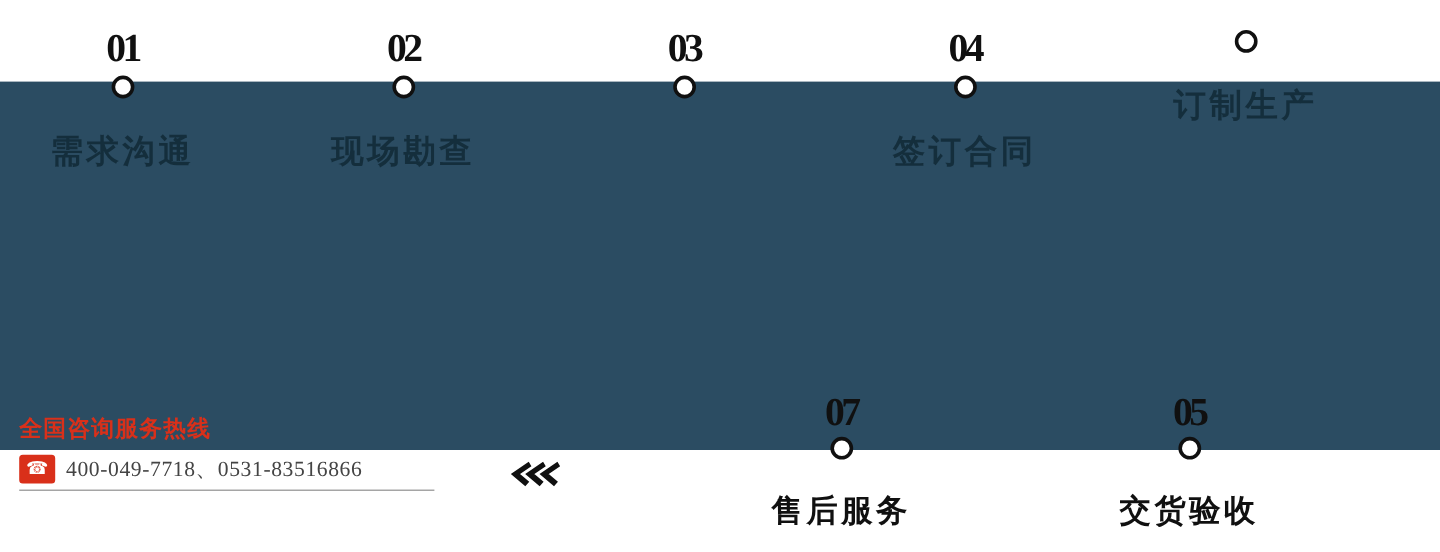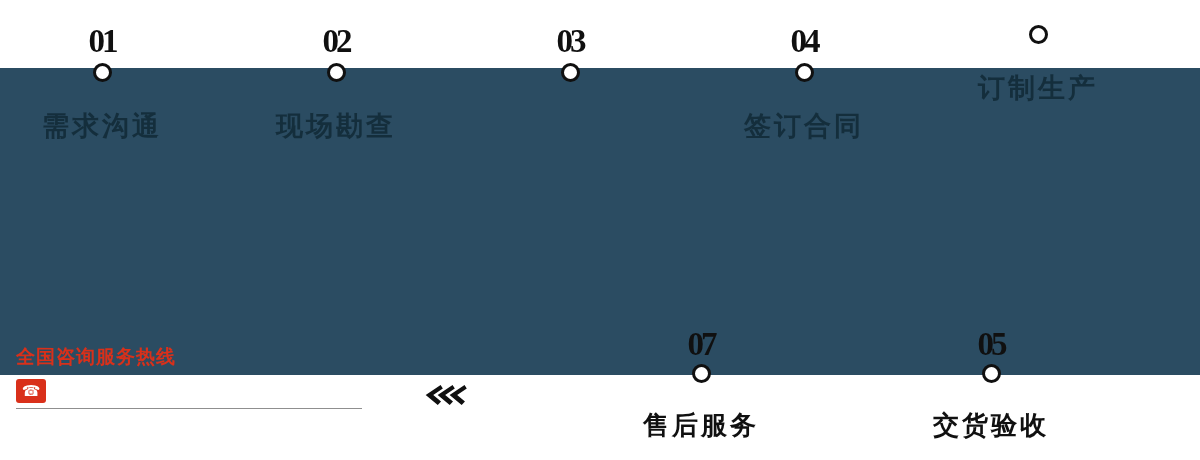--- a/index.html
+++ b/index.html
@@ -92,20 +92,21 @@
   <div class="step bottom" style="left:891px">
     <div class="num">05</div>
     <div class="dot"></div>
     <div class="lbl">交货验收</div>
   </div>
 
   <div class="hotline">
     <div class="hotline-title">全国咨询服务热线</div>
     <div class="hotline-row">
       <span class="phone-icon">☎</span>
+      <span class="hotline-numbers">400-049-7718、0531-83516866</span>
     </div>
   </div>
 
   <div class="chevrons">
     <svg width="46" height="24" viewBox="0 0 50 24" xmlns="http://www.w3.org/2000/svg">
       <polyline points="18,3 6,12 18,21" fill="none" stroke="#101010" stroke-width="5"></polyline>
       <polyline points="31,3 19,12 31,21" fill="none" stroke="#101010" stroke-width="5"></polyline>
       <polyline points="44,3 32,12 44,21" fill="none" stroke="#101010" stroke-width="5"></polyline>
     </svg>
   </div>

